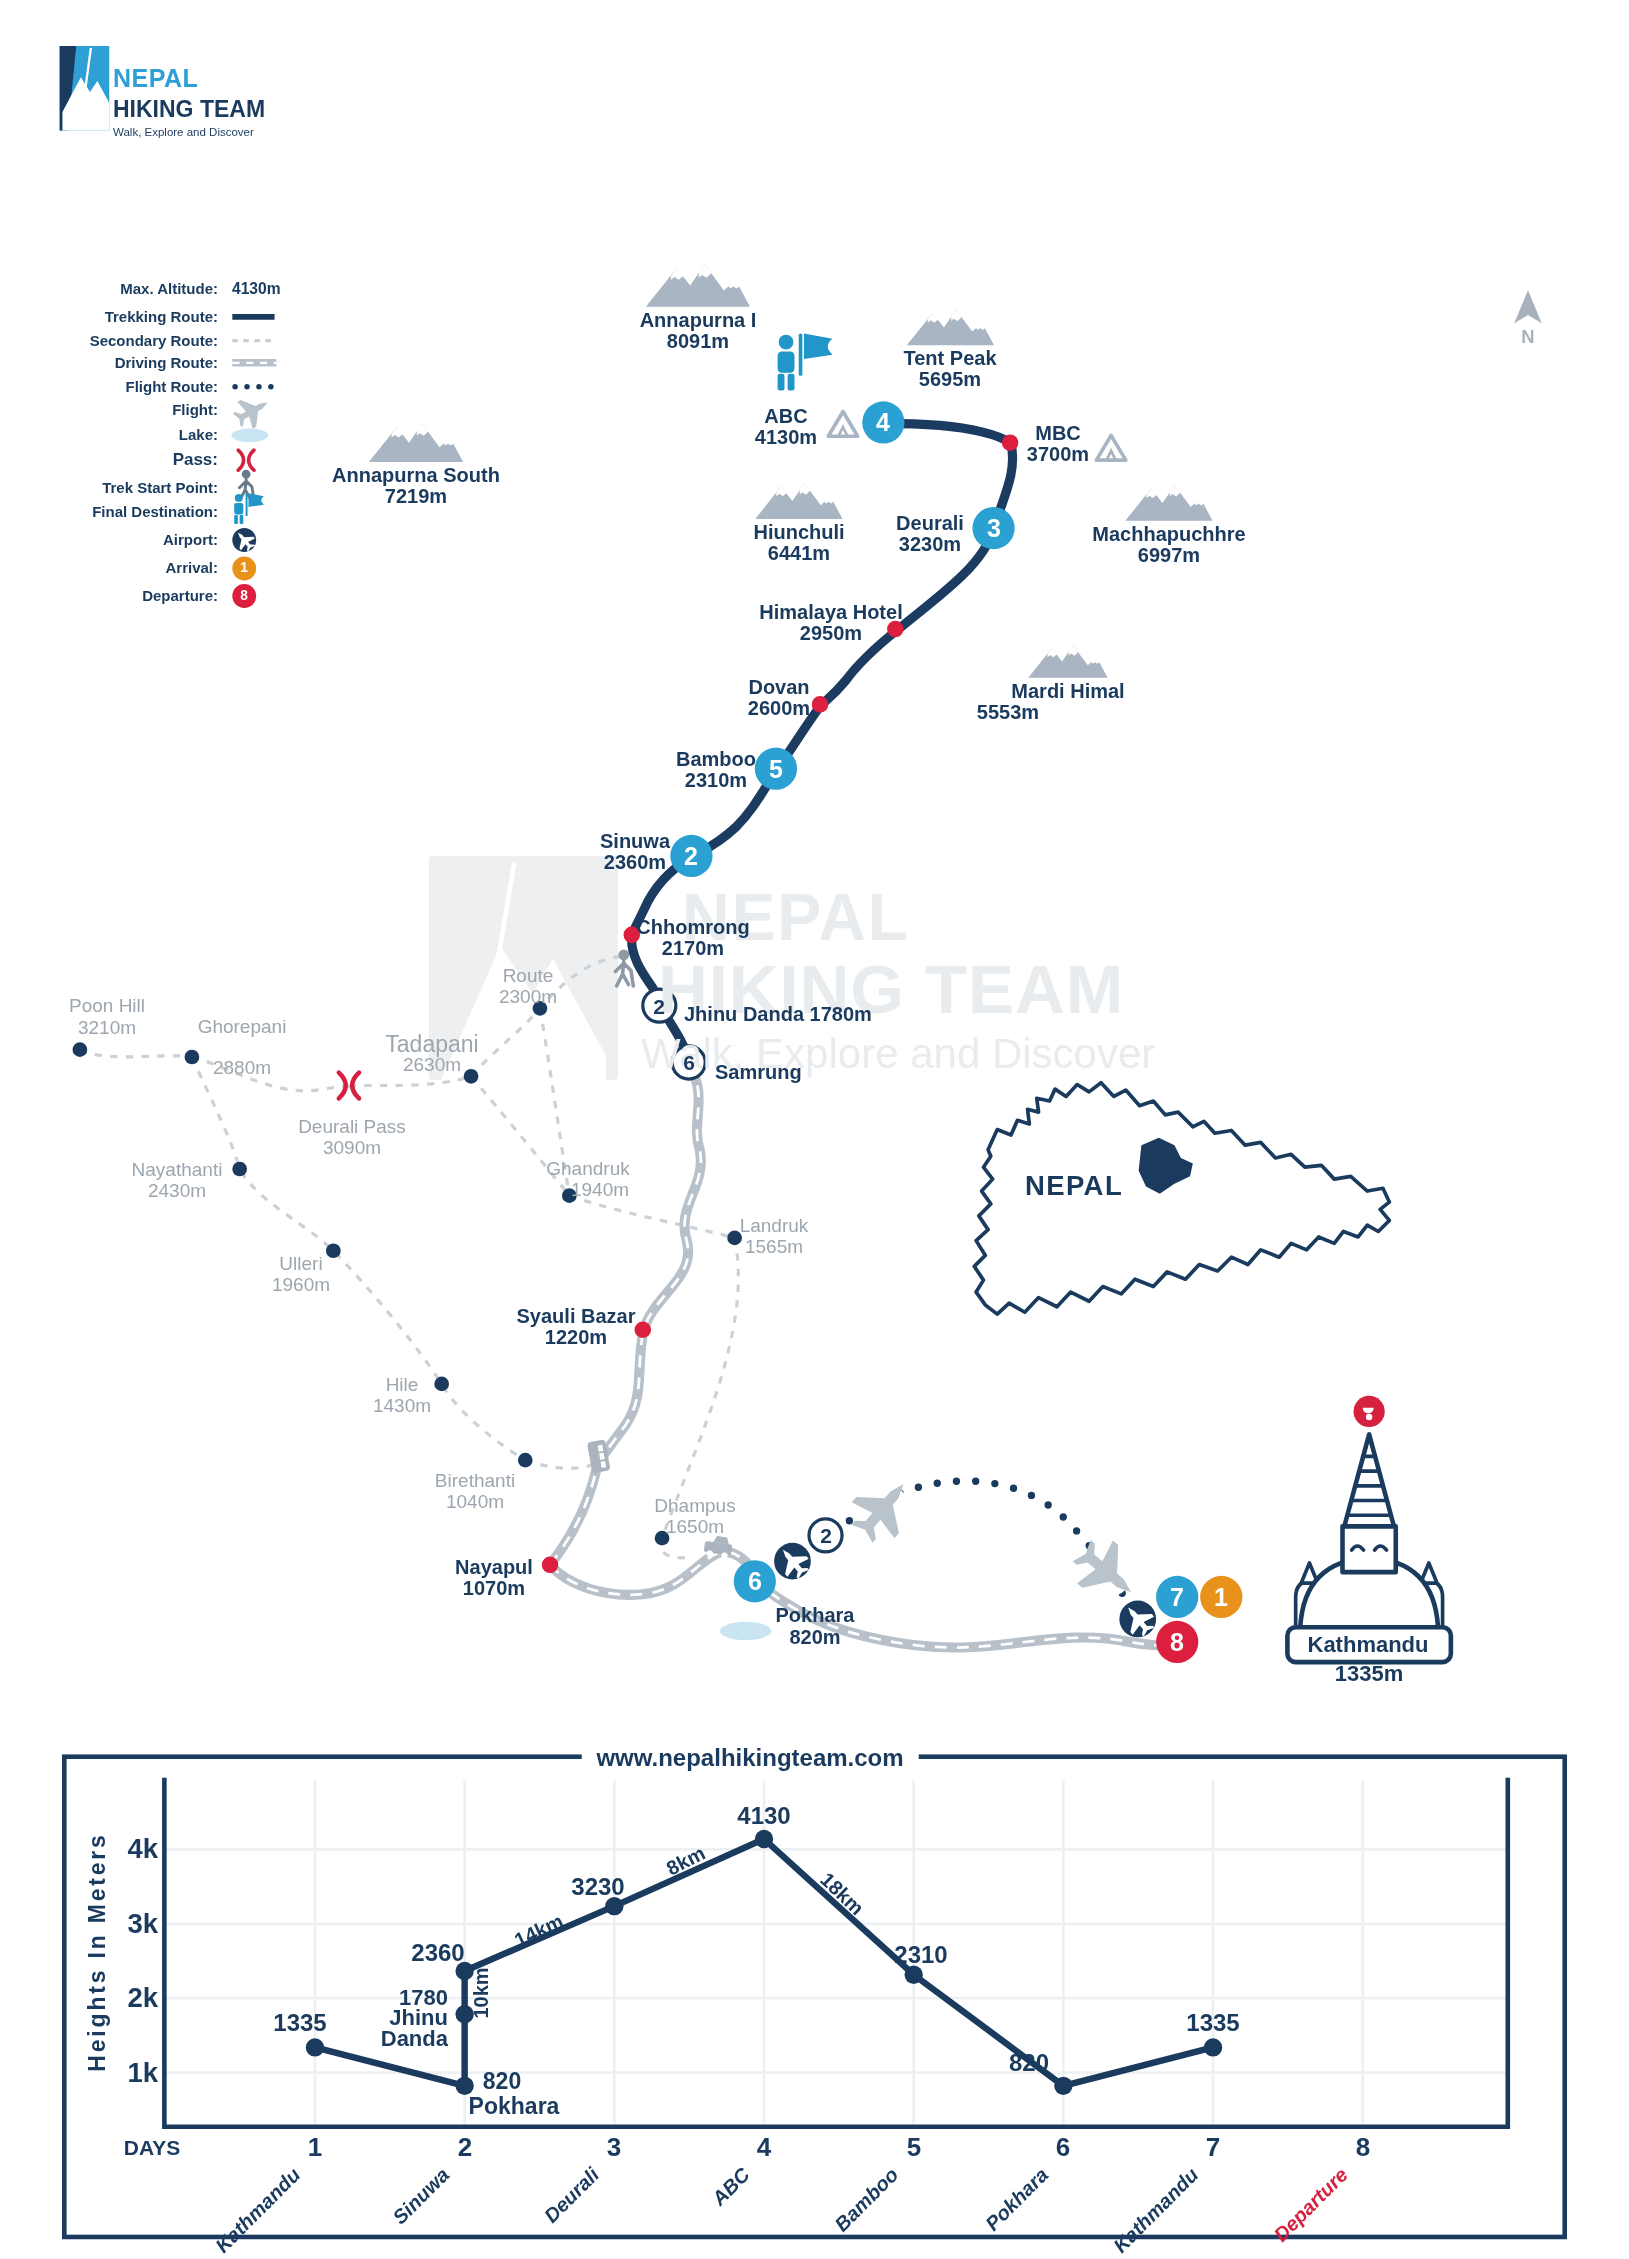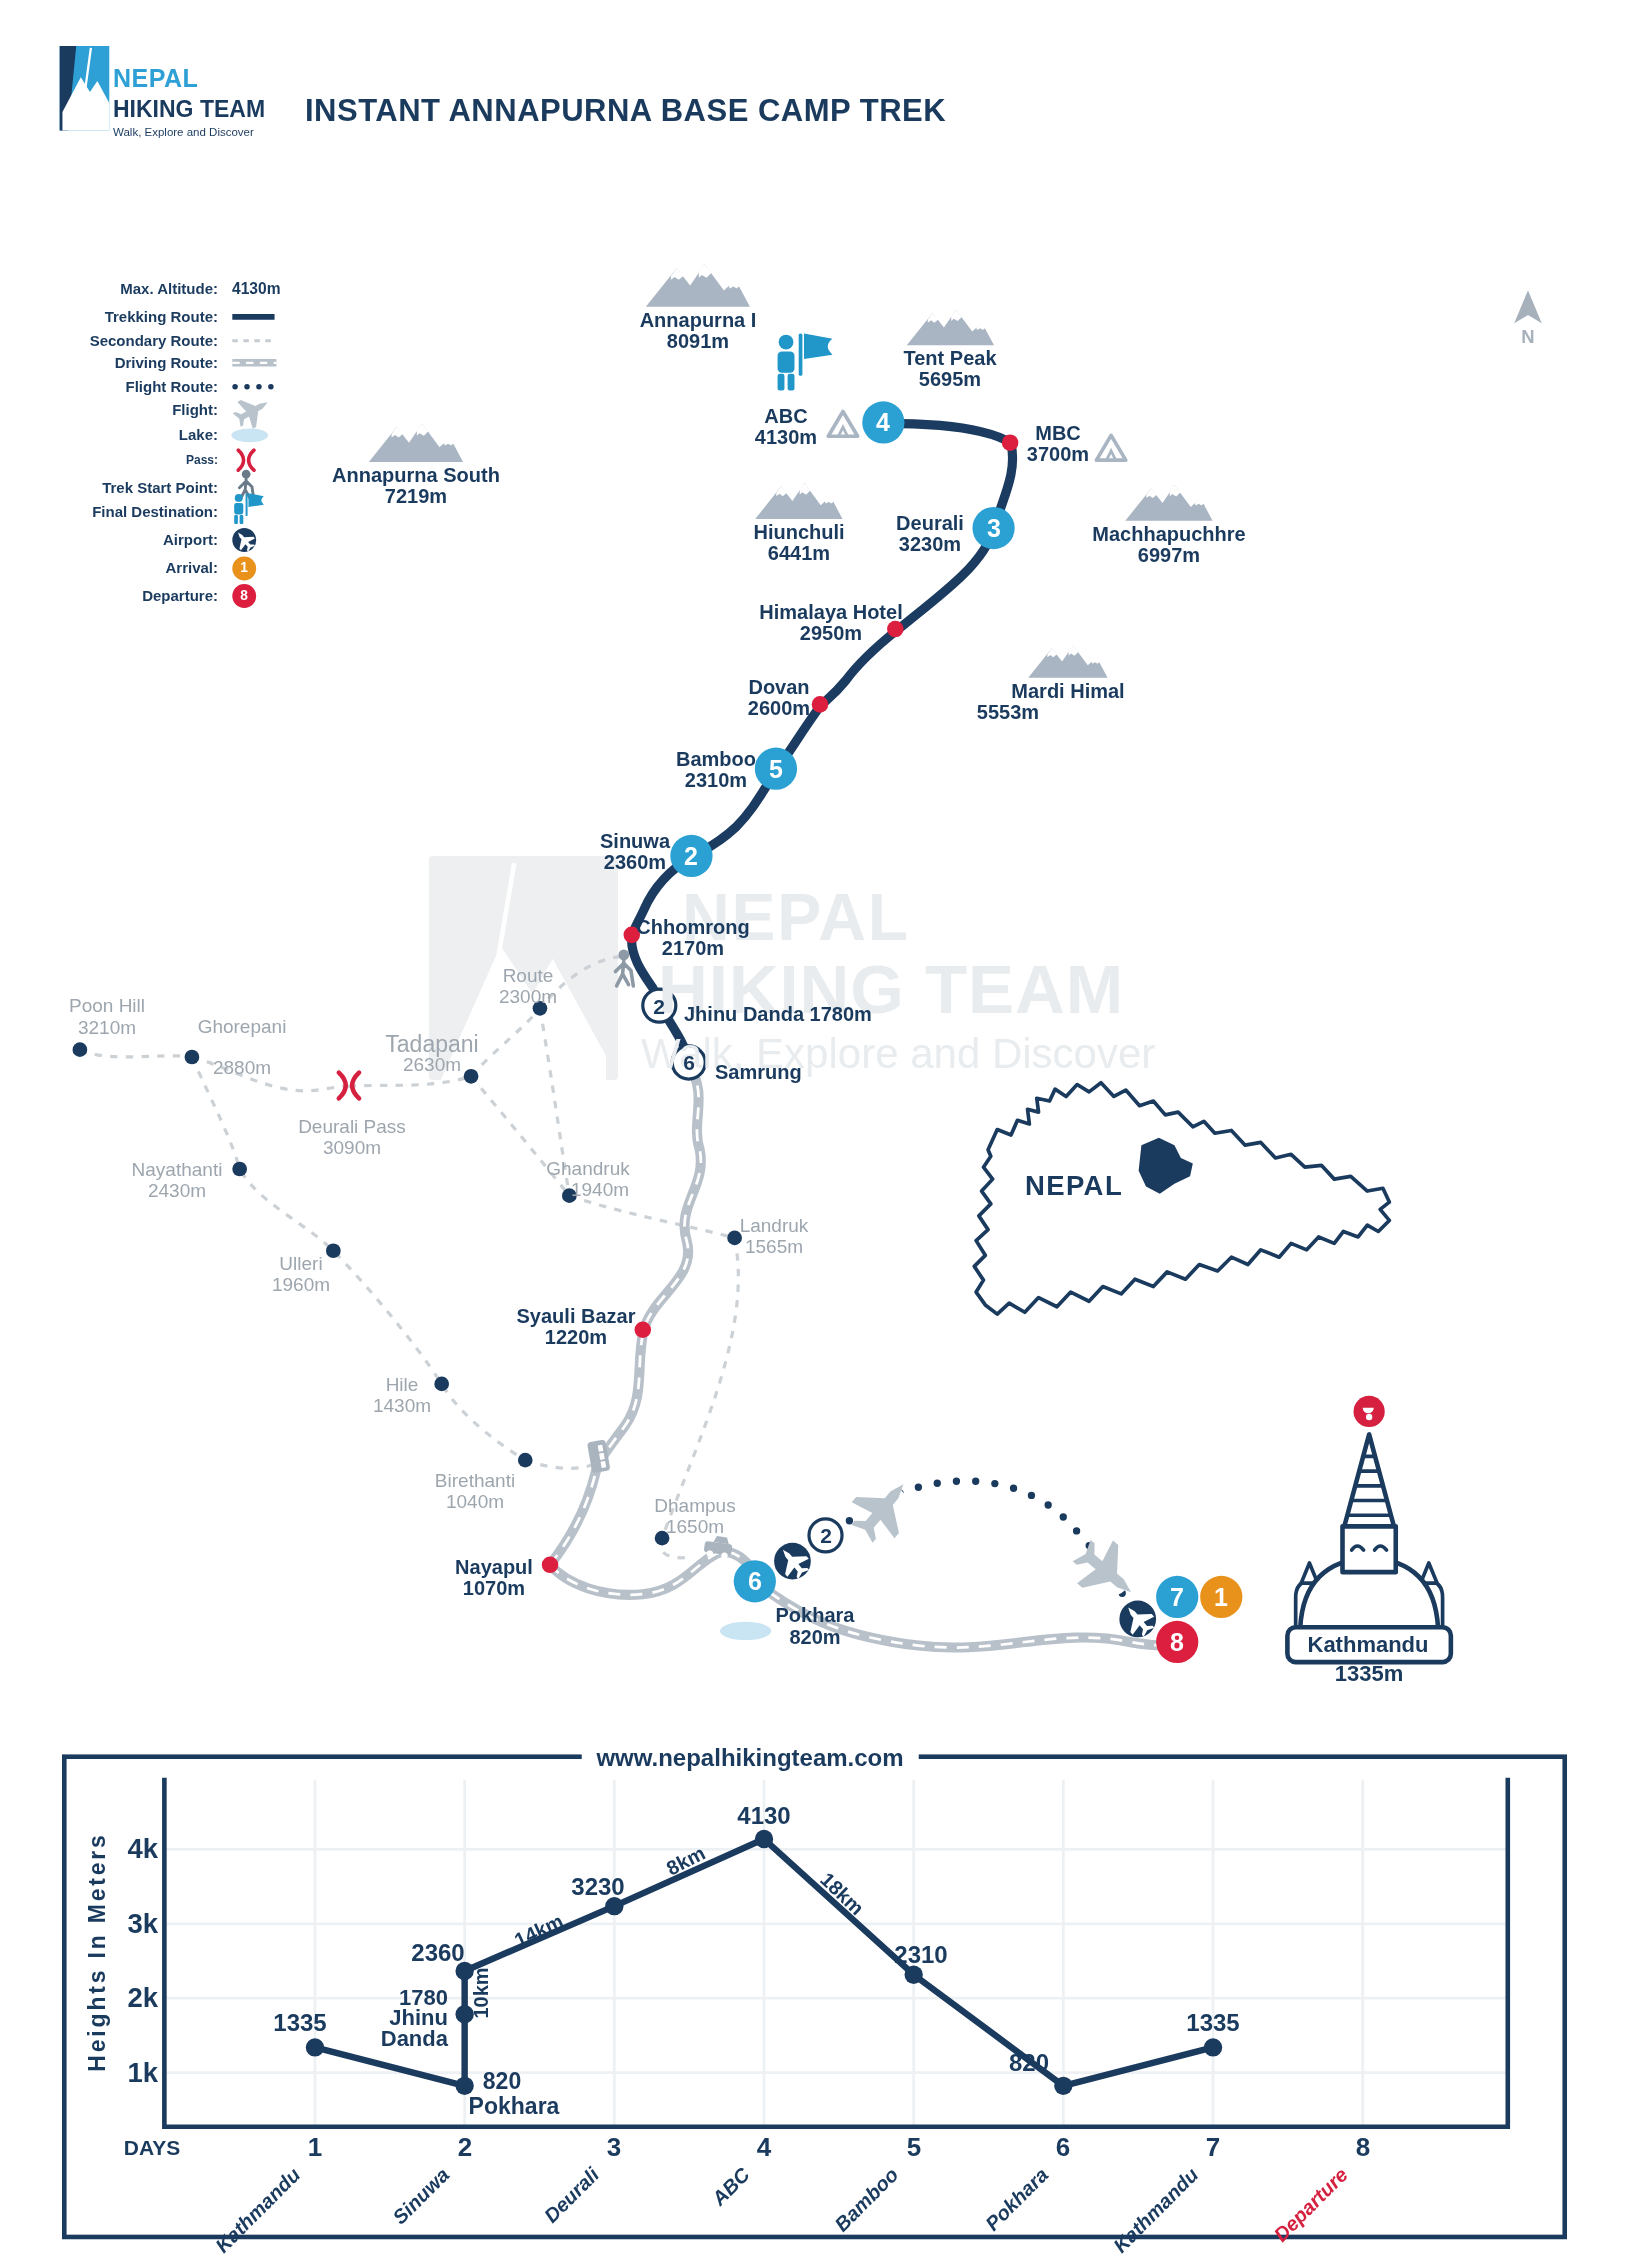--- a/index.html
+++ b/index.html
@@ -237,31 +237,30 @@
         <circle cx="822" cy="1722" r="23" fill="#2aa0d3" stroke="none" stroke-width="0"></circle>
         <circle cx="1282" cy="1739" r="23" fill="#2aa0d3" stroke="none" stroke-width="0"></circle>
         <circle cx="1330" cy="1739" r="23" fill="#e8921c" stroke="none" stroke-width="0"></circle>
         <circle cx="1282" cy="1788" r="23" fill="#dc1f3e" stroke="none" stroke-width="0"></circle>
       </g>
 </svg>
 
 <div class="t ts lb" style="left:113px;top:78px;font-size:25px;letter-spacing:0.5px">NEPAL</div>
 <div class="t ts" style="left:113px;top:109px;font-size:23px">HIKING TEAM</div>
 <div class="t ts" style="left:113px;top:132px;font-size:11.5px;font-weight:400">Walk, Explore and Discover</div>
-<div class="t ts" style="left:305px;top:111px;font-size:31px;letter-spacing:0.5px">INSTANT ANNAPURNA BASE CAMP TREK</div>
 
 <div class="t te" style="left:218px;top:289px;font-size:15px">Max. Altitude:</div>
 <div class="t ts" style="left:232px;top:289px;font-size:15.6px">4130m</div>
 <div class="t te" style="left:218px;top:317px;font-size:15px">Trekking Route:</div>
 <div class="t te" style="left:218px;top:341px;font-size:15px">Secondary Route:</div>
 <div class="t te" style="left:218px;top:363px;font-size:15px">Driving Route:</div>
 <div class="t te" style="left:218px;top:387px;font-size:15px">Flight Route:</div>
 <div class="t te" style="left:218px;top:410px;font-size:15px">Flight:</div>
 <div class="t te" style="left:218px;top:435px;font-size:15px">Lake:</div>
-<div class="t te" style="left:218px;top:460px;font-size:12px">Pass:</div>
+<div class="t te" style="left:218px;top:460px;font-size:17px">Pass:</div>
 <div class="t te" style="left:218px;top:488px;font-size:15px">Trek Start Point:</div>
 <div class="t te" style="left:218px;top:512px;font-size:15px">Final Destination:</div>
 <div class="t te" style="left:218px;top:540px;font-size:15px">Airport:</div>
 <div class="t te" style="left:218px;top:568px;font-size:15px">Arrival:</div>
 <div class="t te" style="left:218px;top:596px;font-size:15px">Departure:</div>
 <div class="t" style="left:244px;top:568px;font-size:13.8px;color:#fff">1</div>
 <div class="t" style="left:244px;top:596px;font-size:13.8px;color:#fff">8</div>
 
 <div class="t ts wm" style="left:682px;top:918px;font-size:66px;letter-spacing:1.8px">NEPAL</div>
 <div class="t ts wm" style="left:658px;top:990px;font-size:69px;letter-spacing:0.9px">HIKING TEAM</div>

